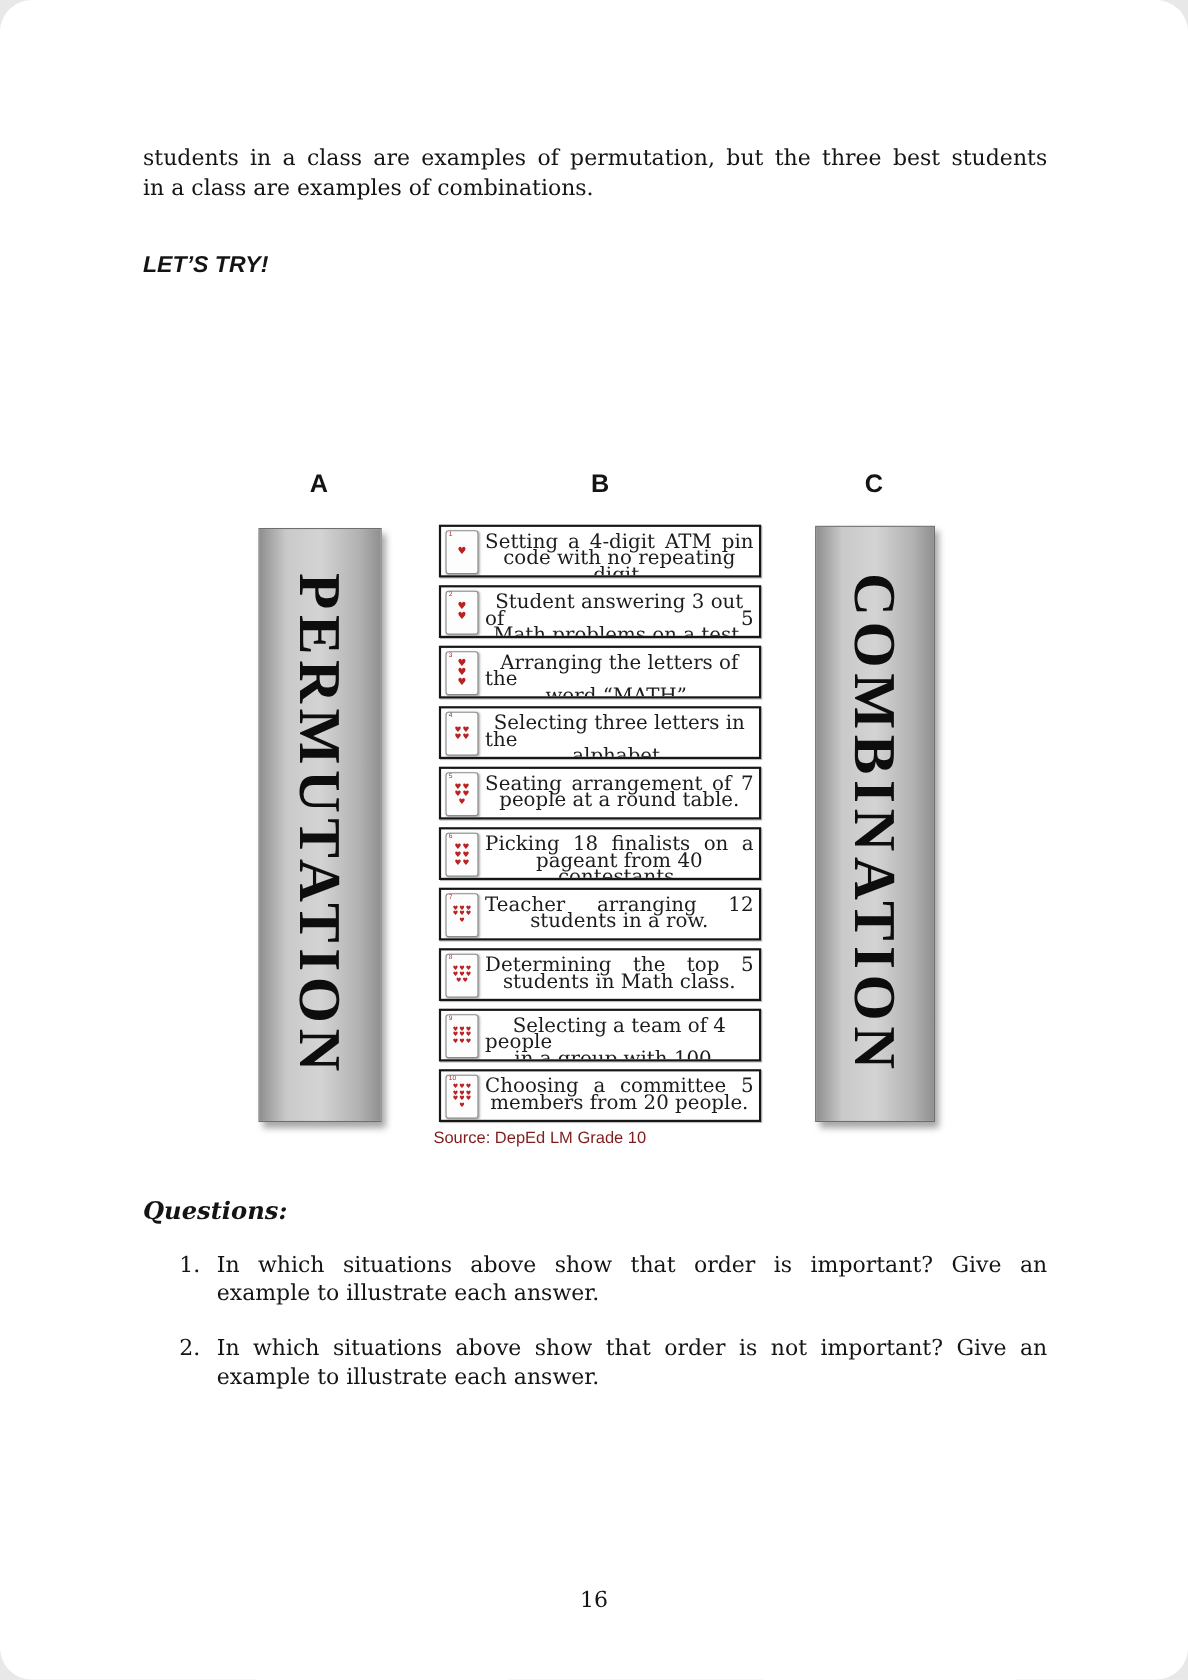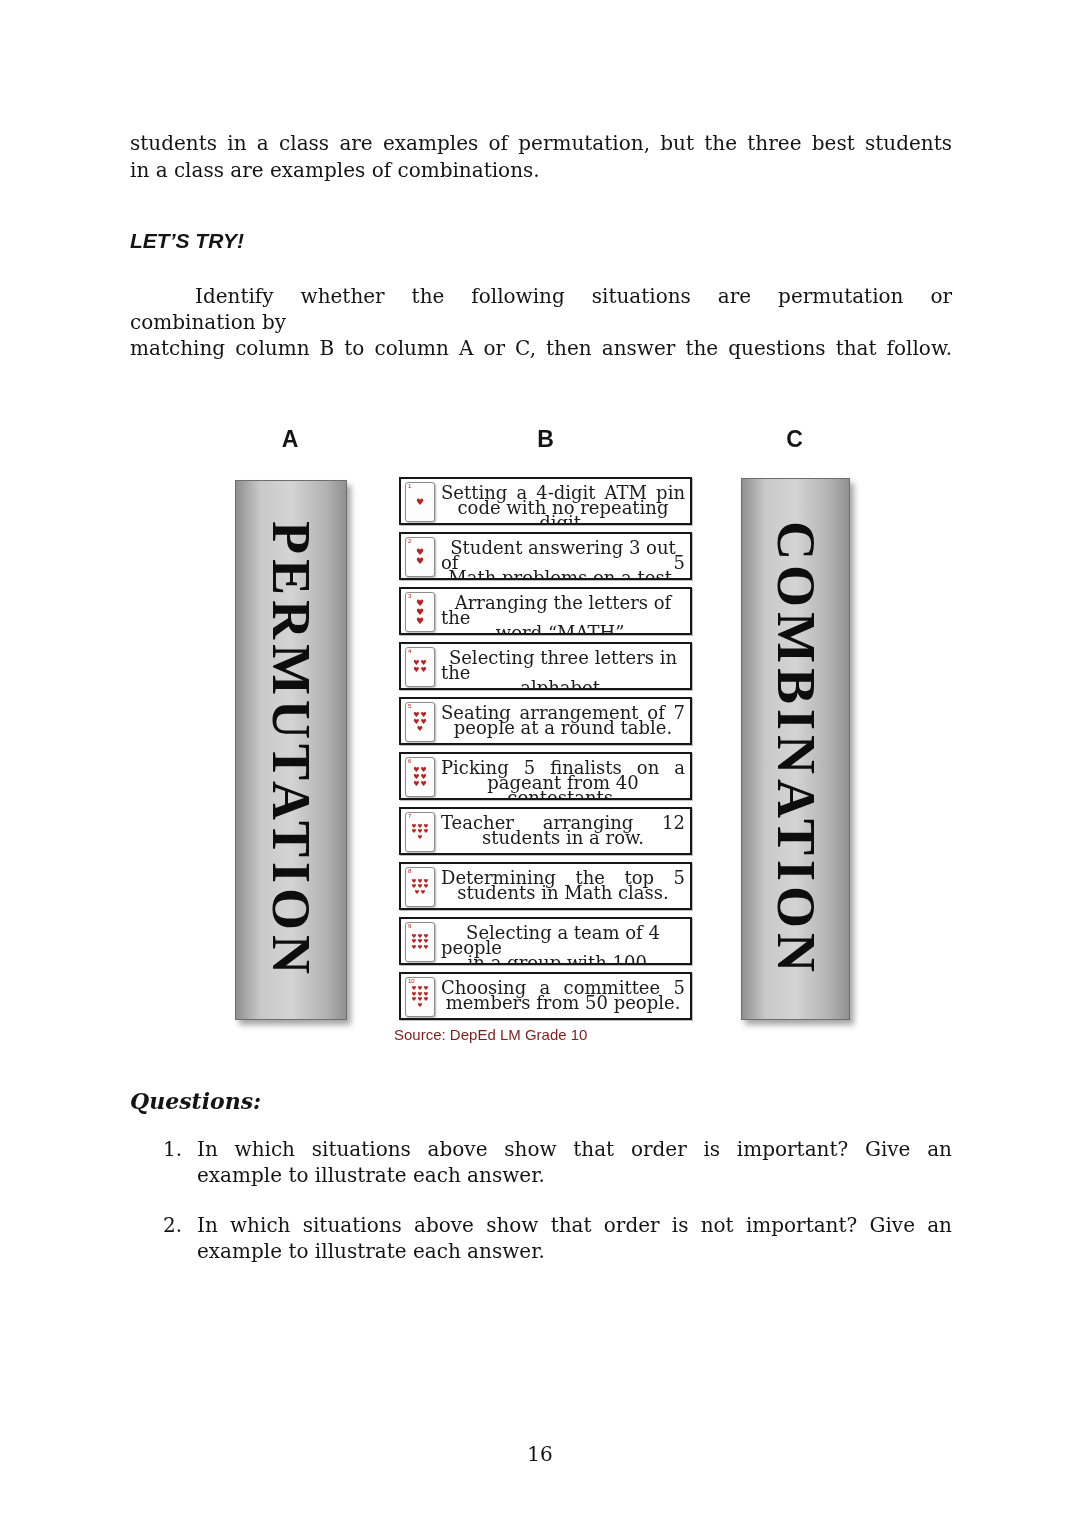--- a/index.html
+++ b/index.html
@@ -1,19 +1,20 @@
 <!DOCTYPE html>
 <html><head>
 <meta charset="utf-8">
 <style>
   html,body { margin:0; padding:0; background:#e8e8e8; }
   .sheet {
     position:relative; width:1080px; height:1527px; margin:0 auto;
     background:#ffffff; font-family:"DejaVu Serif", serif; color:#141414;
     overflow:hidden;
+    border-radius:29px;
   }
   .abs { position:absolute; }
 
   
   .intro { left:130px; top:130px; width:822px; font-size:20px; line-height:27px; }
   .lets-try { left:130px; top:229px; font-family:"Liberation Sans", sans-serif;
               font-weight:bold; font-style:italic; font-size:21px; }
   .instructions { left:130px; top:283px; width:822px; font-size:20px; line-height:26px; }
   .indent { text-indent:65px; }
   .stretch { text-align:justify; text-align-last:justify; }
@@ -81,25 +82,20 @@
 
 <div class="sheet">
 
   <div class="abs intro">
     <div class="stretch">students in a class are examples of permutation, but the three best students</div>
     <div>in a class are examples of combinations.</div>
   </div>
 
   <div class="abs lets-try">LET’S TRY!</div>
 
-  <div class="abs instructions">
-    <div class="indent stretch">Identify whether the following situations are permutation or</div>
-    <div>combination by</div>
-    <div class="stretch">matching column B to column A or C, then answer the questions that follow.</div>
-  </div>
 
   <div class="abs col-header ch-a">A</div>
   <div class="abs col-header ch-b">B</div>
   <div class="abs col-header ch-c">C</div>
 
   <div class="abs bar bar-a">
     <div class="bar-label">PERMUTATION</div>
   </div>
 
   <div class="abs boxes">
@@ -179,21 +175,21 @@
           <span class="pips pips-md">
             <span>♥</span>
             <span>♥</span>
             <span>♥</span>
             <span>♥</span>
             <span>♥</span>
             <span>♥</span>
           </span>
         </span>
         <div class="box-text">
-          <div class="bline stretch">Picking 5 finalists on a</div>
+          <div class="bline stretch">Picking 18 finalists on a</div>
           <div class="bline">pageant from 40 contestants.</div>
         </div>
       </div>
       <div class="box">
         <span class="card">
           <span class="rank">7</span>
           <span class="pips pips-sm">
             <span>♥</span>
             <span>♥</span>
             <span>♥</span>
@@ -258,21 +254,21 @@
             <span>♥</span>
             <span>♥</span>
             <span>♥</span>
             <span>♥</span>
             <span>♥</span>
             <span>♥</span>
           </span>
         </span>
         <div class="box-text">
           <div class="bline stretch">Choosing a committee 5</div>
-          <div class="bline">members from 50 people.</div>
+          <div class="bline">members from 20 people.</div>
         </div>
       </div>
     </div>
 
   <div class="abs bar bar-c">
     <div class="bar-label">COMBINATION</div>
   </div>
 
   <div class="abs source">Source: DepEd LM Grade 10</div>
 

